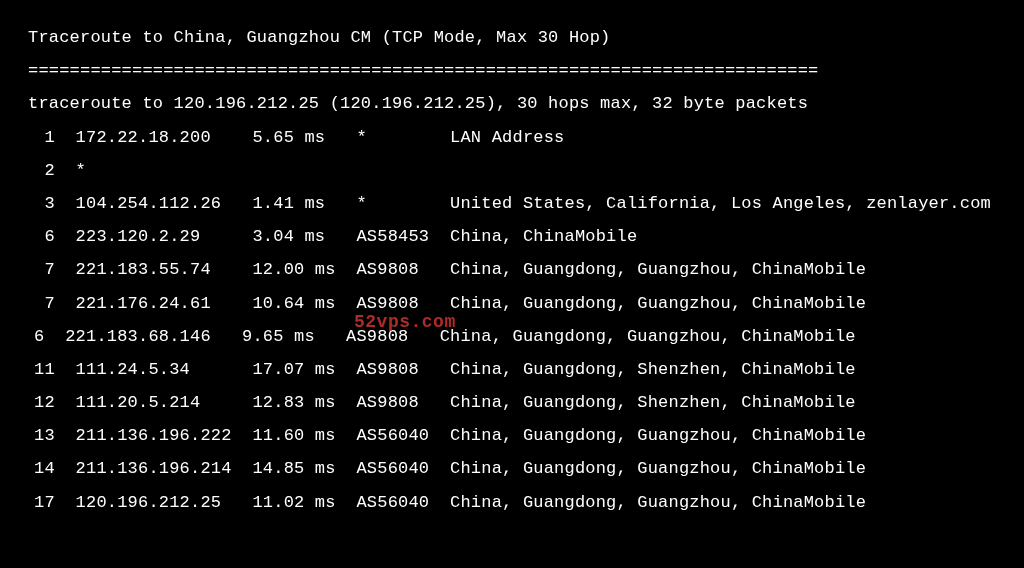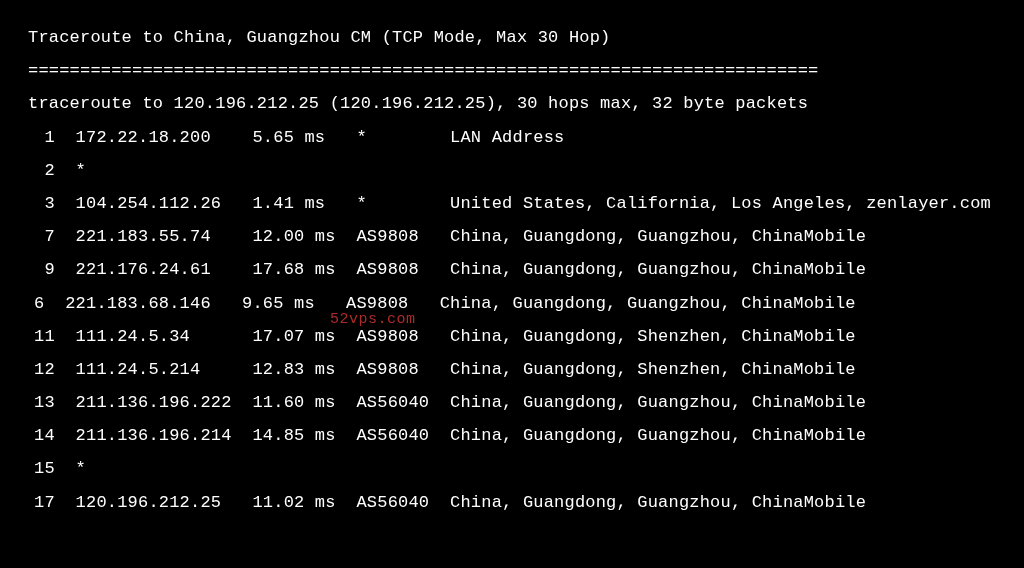--- a/index.html
+++ b/index.html
@@ -13,41 +13,41 @@
       width: 1024px;
       height: 568px;
       overflow: hidden;
       letter-spacing: 0.2px;
       position: relative;
     }
     .line { white-space: pre; }
     .watermark {
       position: absolute;
       color: #cc3333;
-      font-size: 15px;
-      font-weight: normal;
-      left: 312px;
+      font-size: 18px;
+      font-weight: bold;
+      left: 336px;
       top: 290px;
       opacity: 0.85;
       letter-spacing: 0.5px;
     }
   </style>
 </head>
 <body>
 
 <div class="line">Traceroute to China, Guangzhou CM (TCP Mode, Max 30 Hop)</div>
 <div class="line">============================================================================</div>
 <div class="line">traceroute to 120.196.212.25 (120.196.212.25), 30 hops max, 32 byte packets</div>
 <div id="hops">
     <div class="line"> 1  172.22.18.200    5.65 ms   *        LAN Address</div>
     <div class="line"> 2  *</div>
     <div class="line"> 3  104.254.112.26   1.41 ms   *        United States, California, Los Angeles, zenlayer.com</div>
+    <div class="line"> 6  223.120.2.29     3.04 ms   AS58453  China, ChinaMobile</div>
     <div class="line"> 7  221.183.55.74    12.00 ms  AS9808   China, Guangdong, Guangzhou, ChinaMobile</div>
-    <div class="line"> 9  221.176.24.61    17.68 ms  AS9808   China, Guangdong, Guangzhou, ChinaMobile</div>
+    <div class="line"> 7  221.176.24.61    10.64 ms  AS9808   China, Guangdong, Guangzhou, ChinaMobile</div>
     <div class="line">6  221.183.68.146   9.65 ms   AS9808   China, Guangdong, Guangzhou, ChinaMobile</div>
     <div class="line">11  111.24.5.34      17.07 ms  AS9808   China, Guangdong, Shenzhen, ChinaMobile</div>
-    <div class="line">12  111.24.5.214     12.83 ms  AS9808   China, Guangdong, Shenzhen, ChinaMobile</div>
+    <div class="line">12  111.20.5.214     12.83 ms  AS9808   China, Guangdong, Shenzhen, ChinaMobile</div>
     <div class="line">13  211.136.196.222  11.60 ms  AS56040  China, Guangdong, Guangzhou, ChinaMobile</div>
     <div class="line">14  211.136.196.214  14.85 ms  AS56040  China, Guangdong, Guangzhou, ChinaMobile</div>
-    <div class="line">15  *</div>
     <div class="line">17  120.196.212.25   11.02 ms  AS56040  China, Guangdong, Guangzhou, ChinaMobile</div>
   </div>
 <div class="watermark">52vps.com</div>
 
 </body></html>

